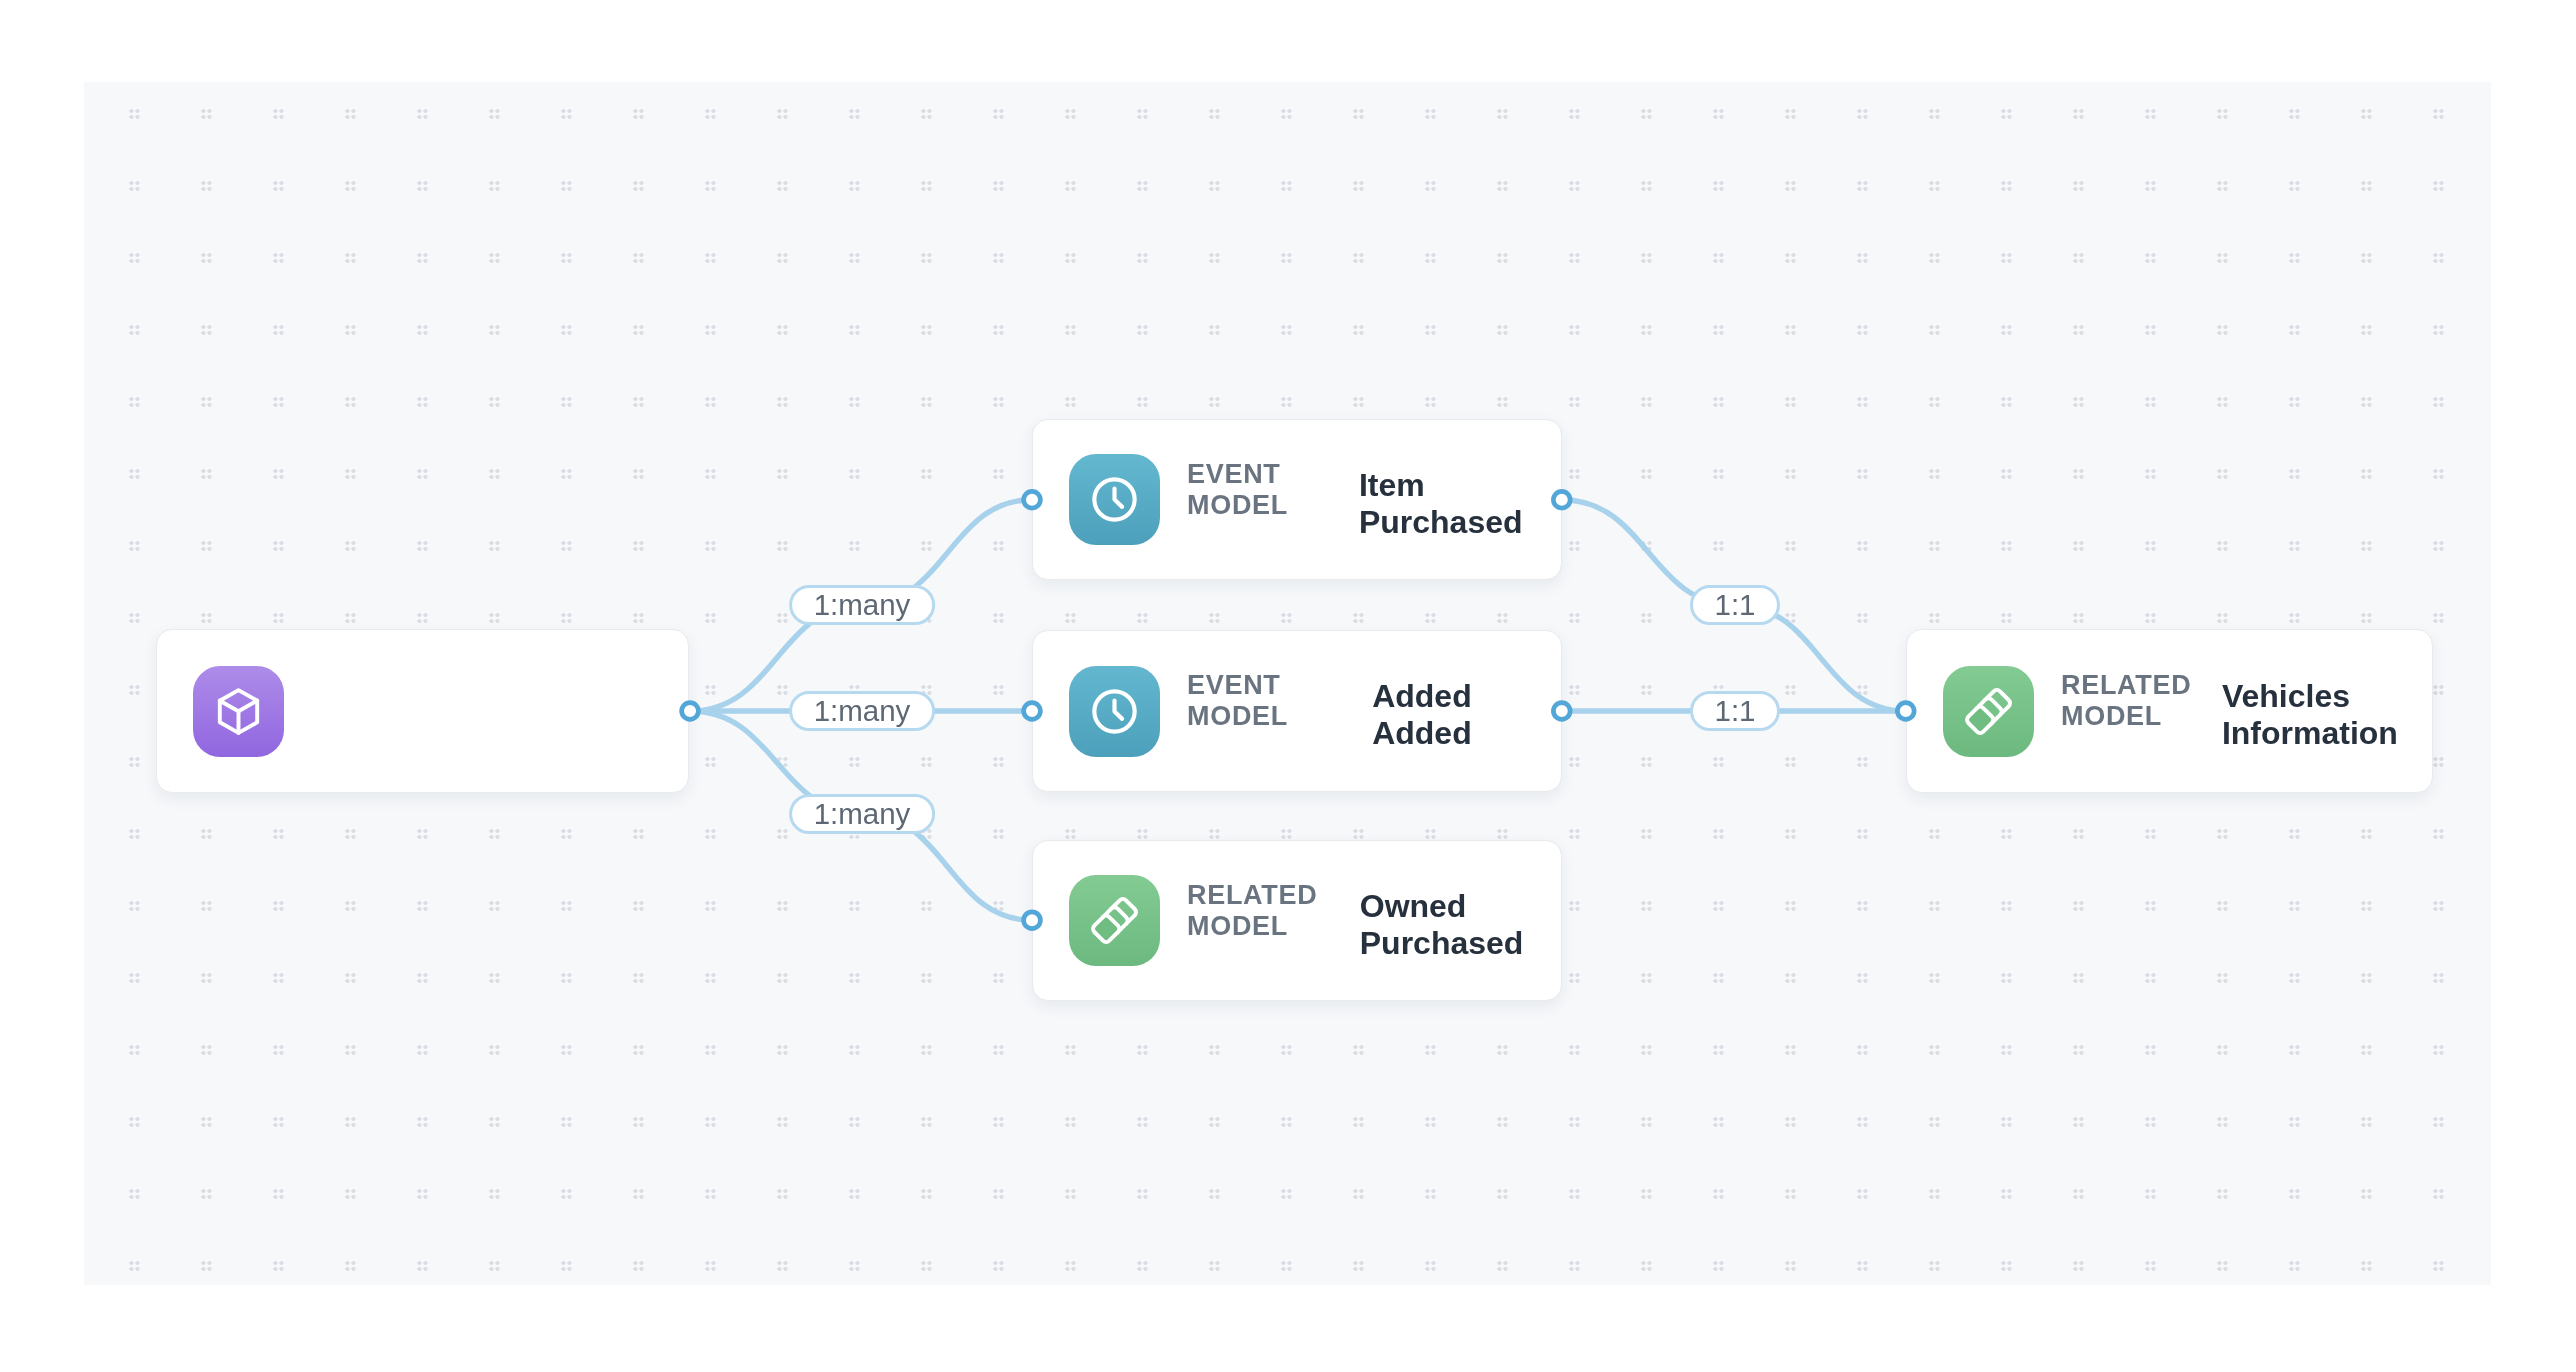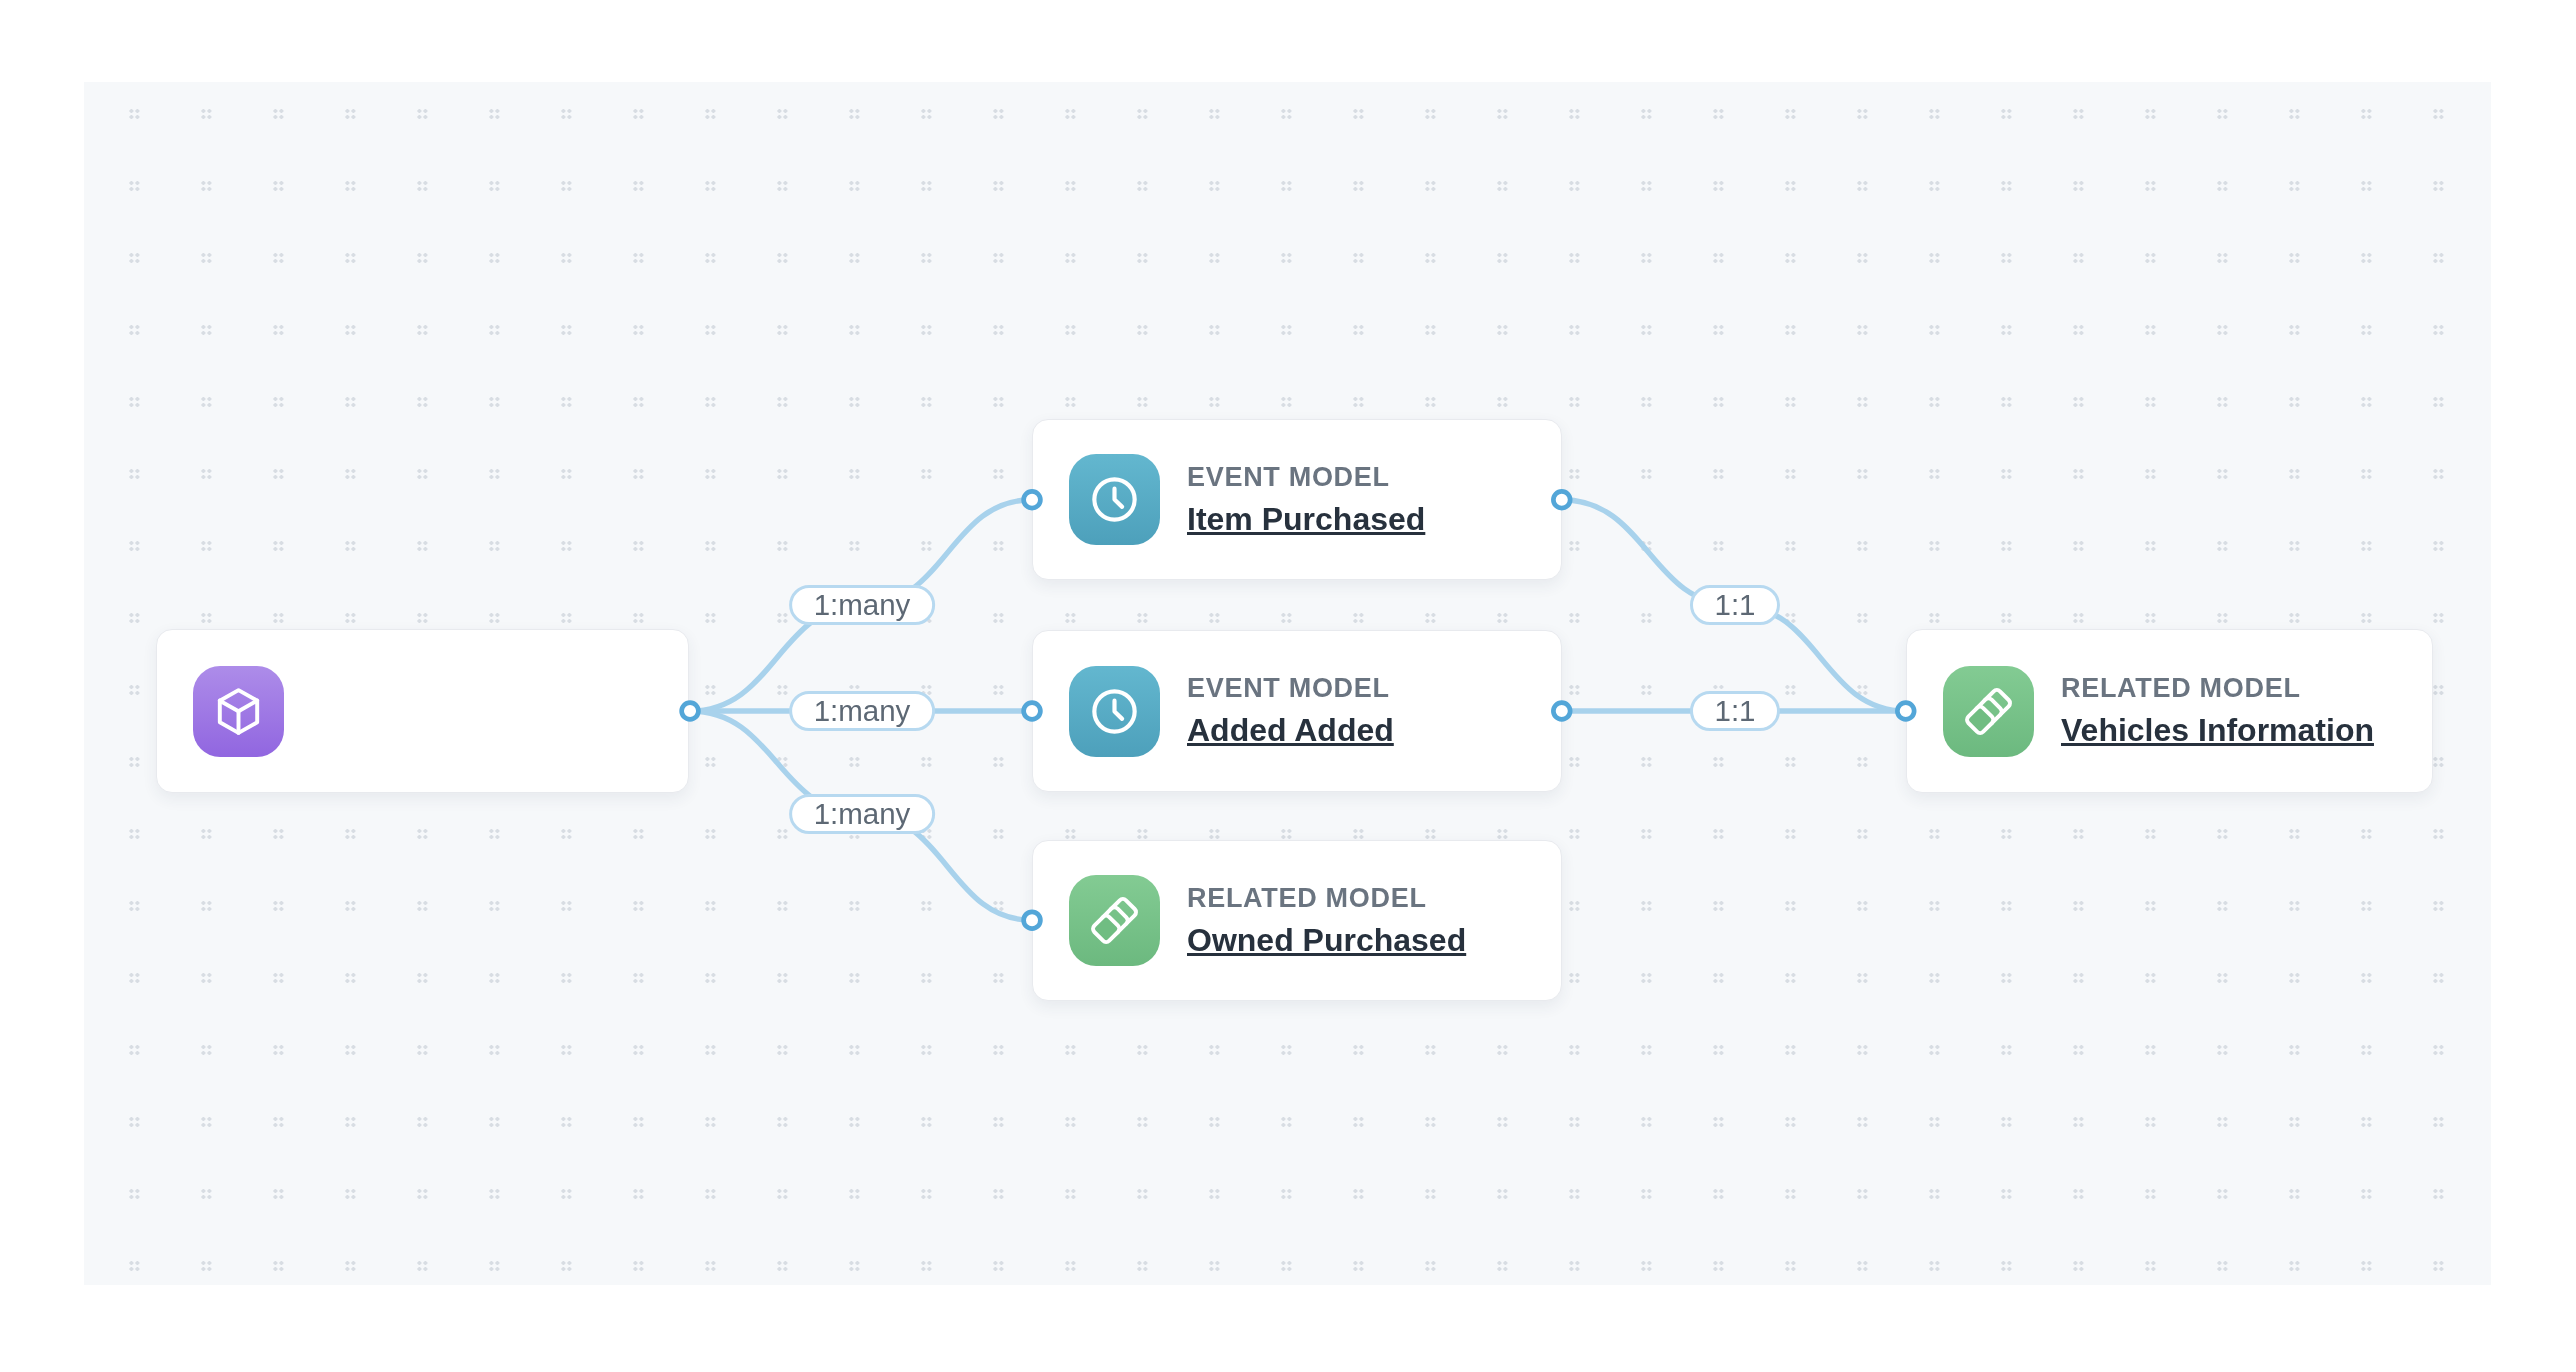--- a/index.html
+++ b/index.html
@@ -67,26 +67,26 @@
   .card-item-added        {left:948px;top:548px; width:530px;height:162px;}
   .card-owned-vehicles    {left:948px;top:758px;width:530px;height:161px;}
   .card-product-info      {left:1822px;top:547px; width:527px;height:164px;}
   .node-icon{
     width:91px;height:91px;border-radius:27px;flex:0 0 auto;
     display:flex;align-items:center;justify-content:center;
   }
   .icon-purple{background:linear-gradient(180deg,#ad8ce9 0%,#9166e0 100%);}
   .icon-teal  {background:linear-gradient(180deg,#63b7cf 0%,#4da0bb 100%);}
   .icon-green {background:linear-gradient(180deg,#83cb93 0%,#6cb97f 100%);}
-  .node-text{margin-left:27px;display:flex;flex-direction:column;}
+  .node-text{margin-left:27px;display:flex;flex-direction:row;}
   .node-type{
     font-size:27px;font-weight:700;color:#6a7480;letter-spacing:0.7px;
   }
   .node-name{
-    margin-top:8px;font-size:32px;font-weight:700;color:#27313d;text-decoration:underline;
+    margin-top:8px;font-size:32px;font-weight:700;color:#27313d;
   }
 </style>
 </head>
 <body>
 
 <h1 class="stage-title">Stage 3</h1>
 
 <div class="callout">
   <span>Create audiences from related</span>
   <span>objects like vehicles or pets</span>

